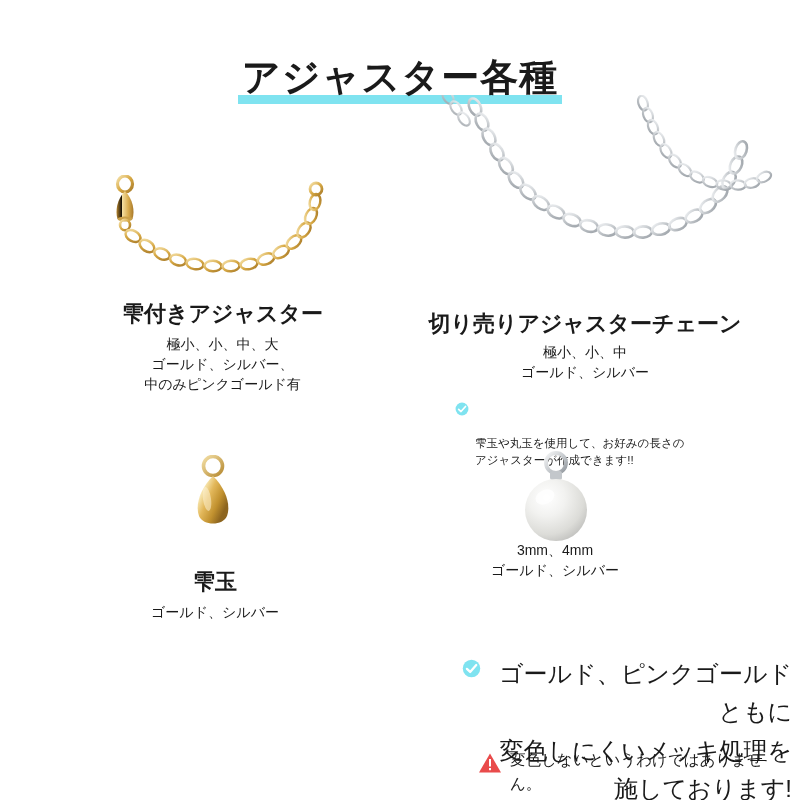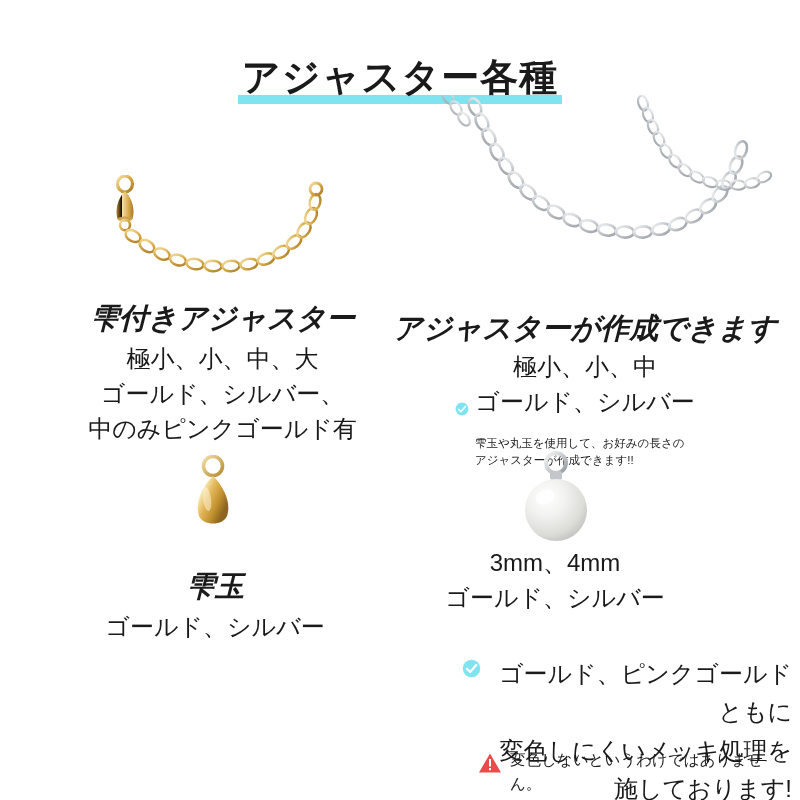--- a/index.html
+++ b/index.html
@@ -45,29 +45,28 @@
     right: 0;
     bottom: 1px;
     height: 9px;
     background: #7fe3f0;
     z-index: -1;
   }
 
   
   .block { position: absolute; text-align: center; }
   .heading {
-    font-size: 29px;
+    font-size: 22px;
     font-weight: bold;
     line-height: 1.25;
     color: #1a1a1a;
     white-space: nowrap;
-    font-style: italic;
   }
   .sub {
-    font-size: 24px;
+    font-size: 14px;
     line-height: 1.45;
     color: #1a1a1a;
     white-space: nowrap;
   }
 
   
   .note-row {
     position: absolute;
     display: flex;
     align-items: flex-start;
@@ -272,21 +271,21 @@
       <ellipse cx="29" cy="44" rx="4" ry="12" fill="#fdf3d4" opacity="0.55" transform="rotate(-8 29 44)"></ellipse>
     </svg>
   </div>
 
   <div class="block" style="left:90px; top:568px; width:250px;">
     <div class="heading">雫玉</div>
     <div class="sub" style="margin-top:6px; white-space:pre-line;">ゴールド、シルバー</div>
   </div>
 
   <div class="block" style="left:385px; top:310px; width:400px;">
-    <div class="heading">アジャスターが作成できます</div>
+    <div class="heading">切り売りアジャスターチェーン</div>
     <div class="sub" style="margin-top:4px; white-space:pre-line;">極小、小、中
 ゴールド、シルバー</div>
   </div>
 
   <div class="note-row" style="left:455px; top:400px; width:300px;">
     <svg class="check" viewBox="0 0 20 20">
       <circle cx="10" cy="10" r="9.2" fill="#7fe3f0"></circle>
       <path d="M5.2 10.4 L8.6 13.6 L15 6.4" fill="none" stroke="#ffffff" stroke-width="2.4" stroke-linecap="round" stroke-linejoin="round"></path>
     </svg>
     <div class="note-text">雫玉や丸玉を使用して、お好みの長さの
@@ -309,21 +308,21 @@
         </linearGradient>
       </defs>
       <ellipse cx="40" cy="13" rx="10" ry="10" fill="none" stroke="url(#sR)" stroke-width="3.8"></ellipse>
       <rect x="34" y="21" width="12" height="9" rx="2.5" fill="#c3c7cb"></rect>
       <circle cx="40" cy="60" r="31" fill="url(#pG)"></circle>
       <ellipse cx="29" cy="47" rx="10" ry="7" fill="#ffffff" opacity="0.75" transform="rotate(-25 29 47)"></ellipse>
     </svg>
   </div>
 
   <div class="block" style="left:425px; top:540px; width:260px;">
-    <div class="sub" style="margin-top:6px; white-space:pre-line;">3mm、4mm
+    <div class="sub" style="white-space:pre-line;">3mm、4mm
 ゴールド、シルバー</div>
   </div>
 
   <div class="note-row" style="left:462px; top:655px; width:330px;">
     <svg class="check check-big" viewBox="0 0 20 20">
       <circle cx="10" cy="10" r="9.2" fill="#7fe3f0"></circle>
       <path d="M5.2 10.4 L8.6 13.6 L15 6.4" fill="none" stroke="#ffffff" stroke-width="2.4" stroke-linecap="round" stroke-linejoin="round"></path>
     </svg>
     <div class="note-big">ゴールド、ピンクゴールドともに
 変色しにくいメッキ処理を

